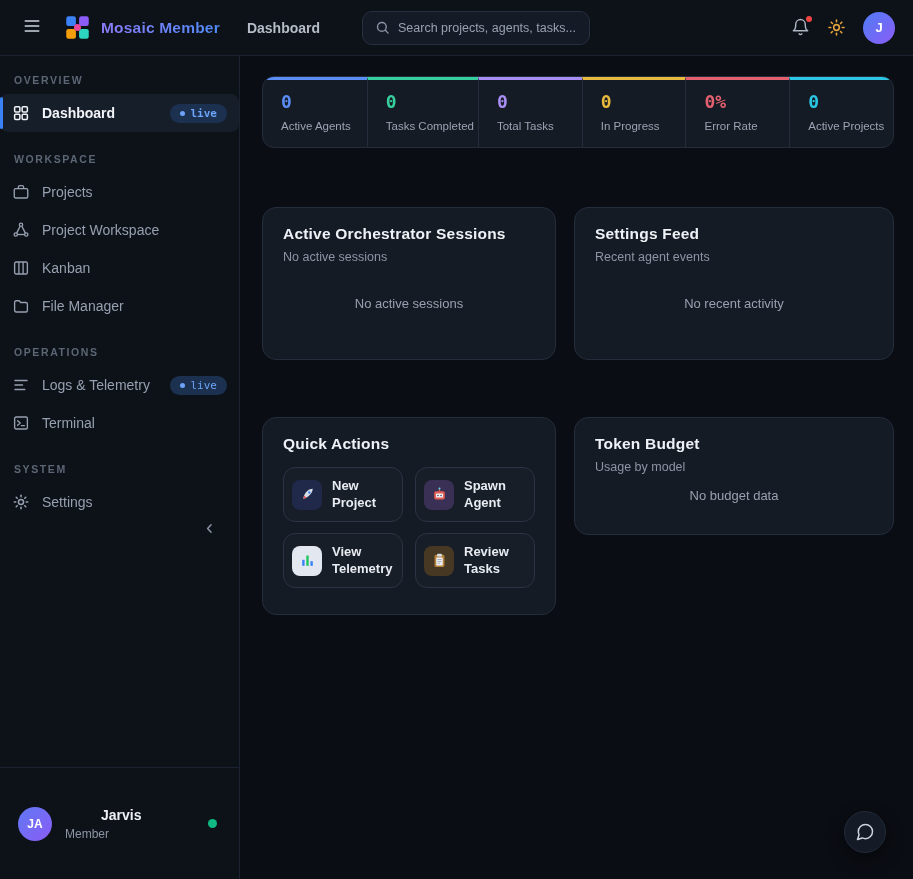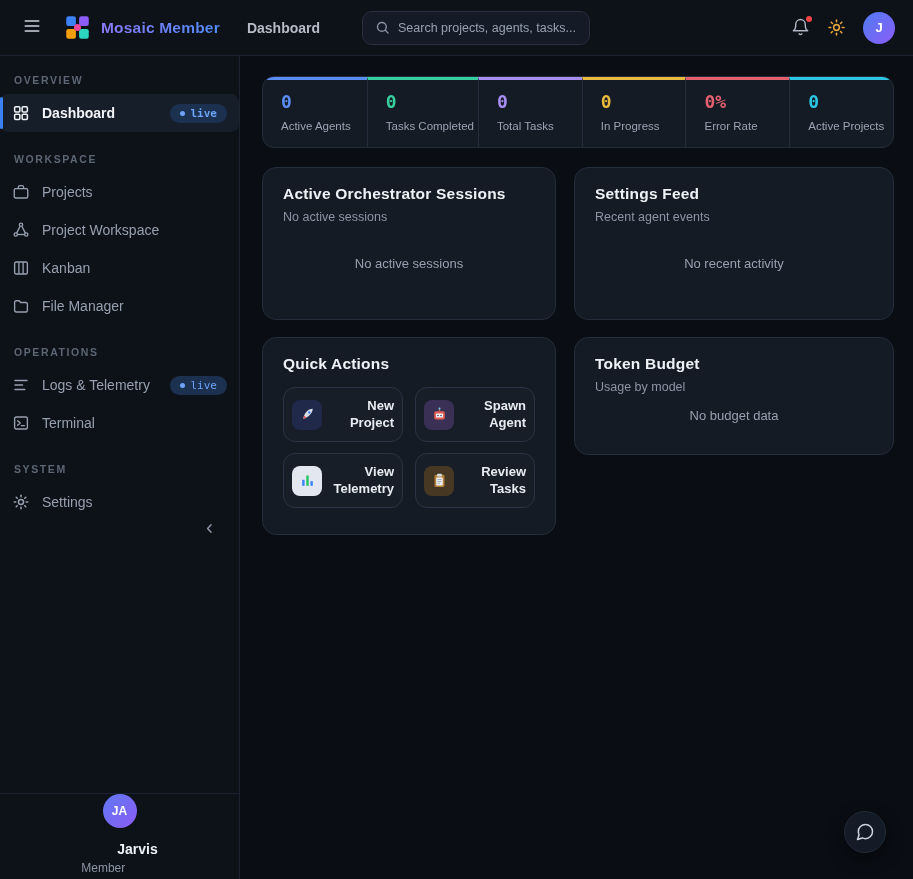--- a/index.html
+++ b/index.html
@@ -73,23 +73,23 @@
   }
   .live-badge {
     margin-left:auto; display:flex; align-items:center; gap:6px;
     background:#1c3050; color:#6ba4f8;
     font-family:"DejaVu Sans Mono",monospace; font-size:11px;
     padding:3px 10px; border-radius:999px;
   }
   .live-badge::before { content:''; width:5px; height:5px; border-radius:50%; background:#6ba4f8; }
   .collapse-btn { position:absolute; right:22px; top:465px; color:#8b95a5; background:none; border:none; cursor:pointer; }
   .sidebar-footer {
-    position:absolute; left:0; right:0; bottom:0; height:86px;
+    position:absolute; left:0; right:0; bottom:0; height:112px;
     border-top:1px solid #1c2330; padding:0 18px;
-    display:flex; align-items:center; gap:13px;flex-direction:column;
+    display:flex; align-items:center; gap:13px;
   }
   .footer-avatar {
     width:34px; height:34px; border-radius:50%; flex:none;
     background:linear-gradient(135deg,#5f78f3,#8b5cf6);
     color:#fff; font-size:12px; font-weight:bold;
     display:flex; align-items:center; justify-content:center;
   }
   .user-name { font-size:14px; font-weight:bold; color:#eef1f6;margin-left:36px; }
   .user-role { font-size:12px; color:#8b95a5; margin-top:4px; }
   .status-dot { margin-left:auto; margin-right:4px; width:9px; height:9px; border-radius:50%; background:#10b981; }
@@ -106,35 +106,35 @@
   .stat-cell:first-child { border-left:none; }
   .stat-value {
     font-family:"DejaVu Sans Mono",monospace; font-weight:bold;
     font-size:18px; line-height:1; color:var(--c,#888);
   }
   .stat-label { margin-top:9px; font-size:11.5px; color:#9aa3b2; white-space:nowrap; }
 
   .cards-grid { margin-top:19px; display:grid; grid-template-columns:294fr 320fr; gap:17px 18px; align-items:start; }
   .card {
     background:#151b25; border:1px solid #242d3b; border-radius:14px;
-    padding:17px 20px; display:flex; flex-direction:column;
+    padding:17px 20px; display:flex; flex-direction:column;margin-top:40px;
   }
   .card-title { font-size:15.5px; font-weight:bold; color:#eef1f6; letter-spacing:.2px; }
   .card-sub { margin-top:7px; font-size:12.5px; color:#8b95a5; }
   .card-empty { flex:1; display:flex; align-items:center; justify-content:center; font-size:13px; color:#98a1b0; }
   .sessions-card, .activity-card { height:153px; }
   .qa-card { height:198px; }
   .budget-card { height:118px; }
 
   .qa-grid { margin-top:14px; display:grid; grid-template-columns:1fr 1fr; gap:11px 12px; }
   .qa-btn {
     height:55px; border:1px solid #2a3444; border-radius:12px;
     background:rgba(255,255,255,0.015); cursor:pointer;
     display:flex; align-items:center; justify-content:center; gap:10px; padding:0 8px;
-    color:#e8ecf2; font-size:13px; font-weight:600; line-height:1.3; text-align:right;
+    color:#e8ecf2; font-size:13px; font-weight:600; line-height:1.3; text-align:left;
   }
   .qa-tile { width:30px; height:30px; border-radius:8px; flex:none; display:flex; align-items:center; justify-content:center; }
   .tile-rocket { background:#20294a; }
   .tile-robot  { background:#3a3055; }
   .tile-chart  { background:#e3e8f0; }
   .tile-clip   { background:#473823; }
 
   .chat-fab {
     position:absolute; right:27px; bottom:26px; width:42px; height:42px;
     border-radius:50%; background:#141a26; border:1px solid #222b39;

